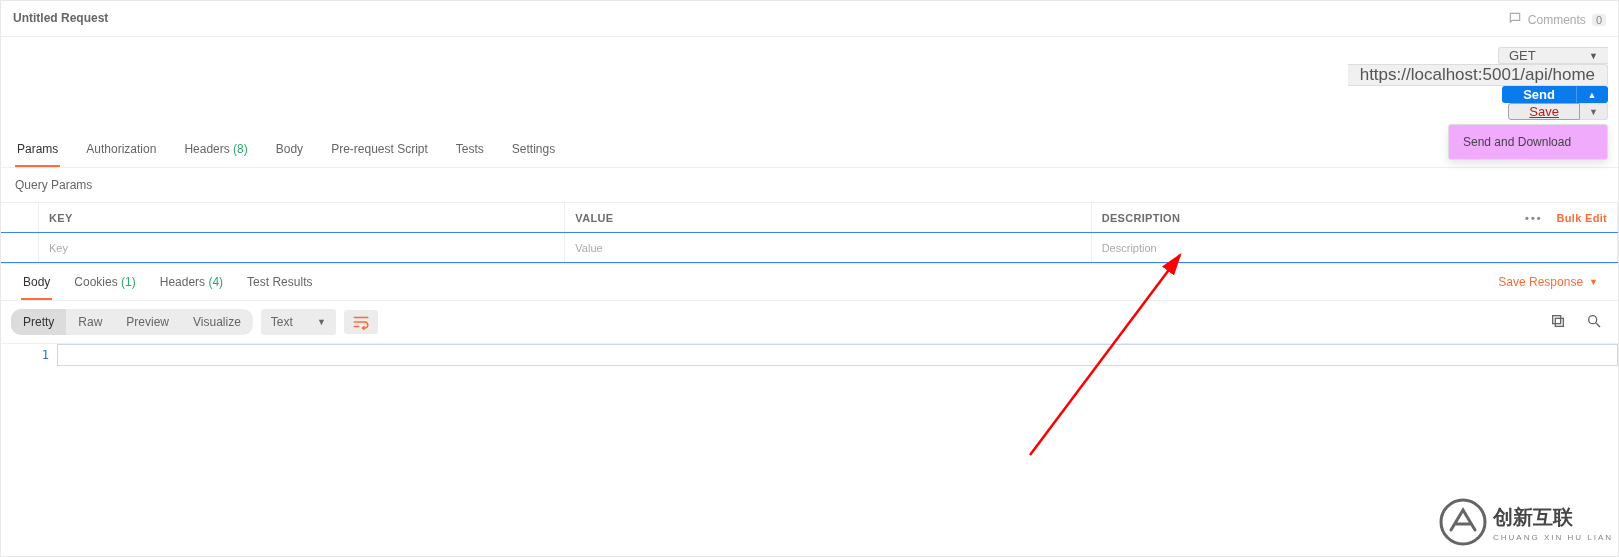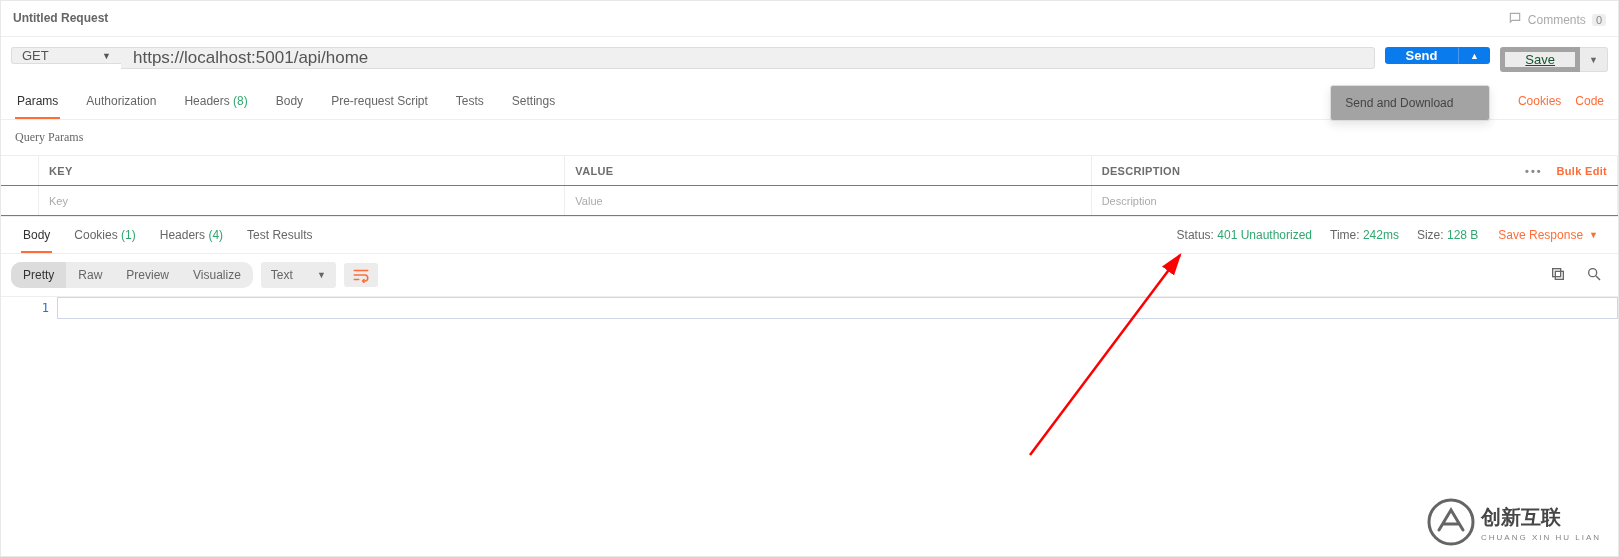--- a/index.html
+++ b/index.html
@@ -29,23 +29,24 @@
     cursor: pointer;
   }
   .comments-wrap .count-badge {
     background: #eee; color: #888; border-radius: 3px;
     padding: 0 4px; font-size: 11px;
   }
 
   
   .url-row {
     display: flex;
-    align-items: flex-start;
+    align-items: flex-end;
     padding: 10px;
     gap: 0;
+    flex-direction: column;
   }
   .method-select {
     width: 110px;
     display: flex; align-items: center; justify-content: space-between;
     padding: 0 10px;
     background: #f0f0f0;
     border: 1px solid #ddd;
     border-right: none;
     border-radius: 3px 0 0 3px;
     color: #555;
@@ -74,32 +75,32 @@
   .btn-primary {
     background: #097bed; color:#fff;
     border-radius: 3px 0 0 3px;
     font-weight: 600;
   }
   .btn-primary-dd {
     background: #097bed; color:#fff; border-left:1px solid rgba(255,255,255,.25);
     border-radius: 0 3px 3px 0; width:32px; padding:0;
   }
   .btn-secondary {
-    background:#ececec; color:#14532d; border:5px solid #a3a3a3;
+    background:#ececec; color:#b91c1c; border:1px solid #a3a3a3;
     border-radius: 3px 0 0 3px;
     text-decoration: underline;
   }
   .btn-secondary-dd {
     background:#ececec; color:#666; border:1px solid #ddd; border-left:none;
     border-radius: 0 3px 3px 0; width:28px; padding:0;
   }
   .dropdown-menu {
     position:absolute;
     top: 38px; right:0;
-    background:#a3a3a3; border:1px solid #ddd;
+    background:#f0abfc; border:1px solid #ddd;
     box-shadow: 0 4px 10px rgba(0,0,0,.1);
     border-radius: 3px;
     min-width: 160px;
     z-index: 20;
   }
   .dropdown-menu .item {
     padding: 10px 14px; font-size:12px; color:#444; cursor:pointer;
   }
 
   
@@ -122,21 +123,21 @@
   .req-tabs .tab.active::after {
     content:""; position:absolute; left:0; right:0; bottom:-1px;
     height:2px; background:#ff6c37;
   }
   .count-green { color:#2fa76f; }
   .req-tabs .spacer { flex:1; }
   .link-orange { color:#ff6c37; cursor:pointer; margin-left:14px; }
 
   
   .section-title {
-    padding: 10px 14px; color:#666;font-family:Liberation Serif, serif;
+    padding: 10px 14px; color:#666;
   }
   .kv-table {
     border-top:1px solid #eee;
   }
   .kv-row {
     display:flex; align-items:stretch; border-bottom:1px solid #3b82f6;
     height: 30px;
   }
   .kv-pre { width:38px; border-right:1px solid #eee; }
   .kv-cell {
@@ -219,21 +220,21 @@
     width:16px; border:1px solid #cfd6e6; border-left:none; background:#fff;
   }
 
   
   .arrow {
     position:absolute; pointer-events:none; z-index:15;
   }
 
   
   .watermark {
-    position:absolute; right:16px; bottom:4px;
+    position:absolute; right:4px; bottom:4px;
     opacity:.9;
     text-decoration:underline;
   }
 
   .caret-down-sm { font-size:9px; }
 </style>
 </head>
 <body>
 
 <div class="title-row">
@@ -319,34 +320,20 @@
   <div class="tab">
     <span>Cookies</span>
     <span class="count-green">(1)</span>
   </div>
   <div class="tab">
     <span>Headers</span>
     <span class="count-green">(4)</span>
   </div>
   <div class="tab">Test Results</div>
   <div class="spacer"></div>
-  <div class="status-group">
-    <span>
-      <span>Status:</span>
-      <span class="status-val">401 Unauthorized</span>
-    </span>
-    <span>
-      <span>Time:</span>
-      <span class="status-val">242ms</span>
-    </span>
-    <span>
-      <span>Size:</span>
-      <span class="status-val">128 B</span>
-    </span>
-  </div>
   <div class="save-resp">
     <span>Save Response</span>
     <span class="caret-down-sm">▼</span>
   </div>
 </div>
 
 <div class="viewer-row">
   <div class="seg">
     <div class="seg-btn active">Pretty</div>
     <div class="seg-btn">Raw</div>

